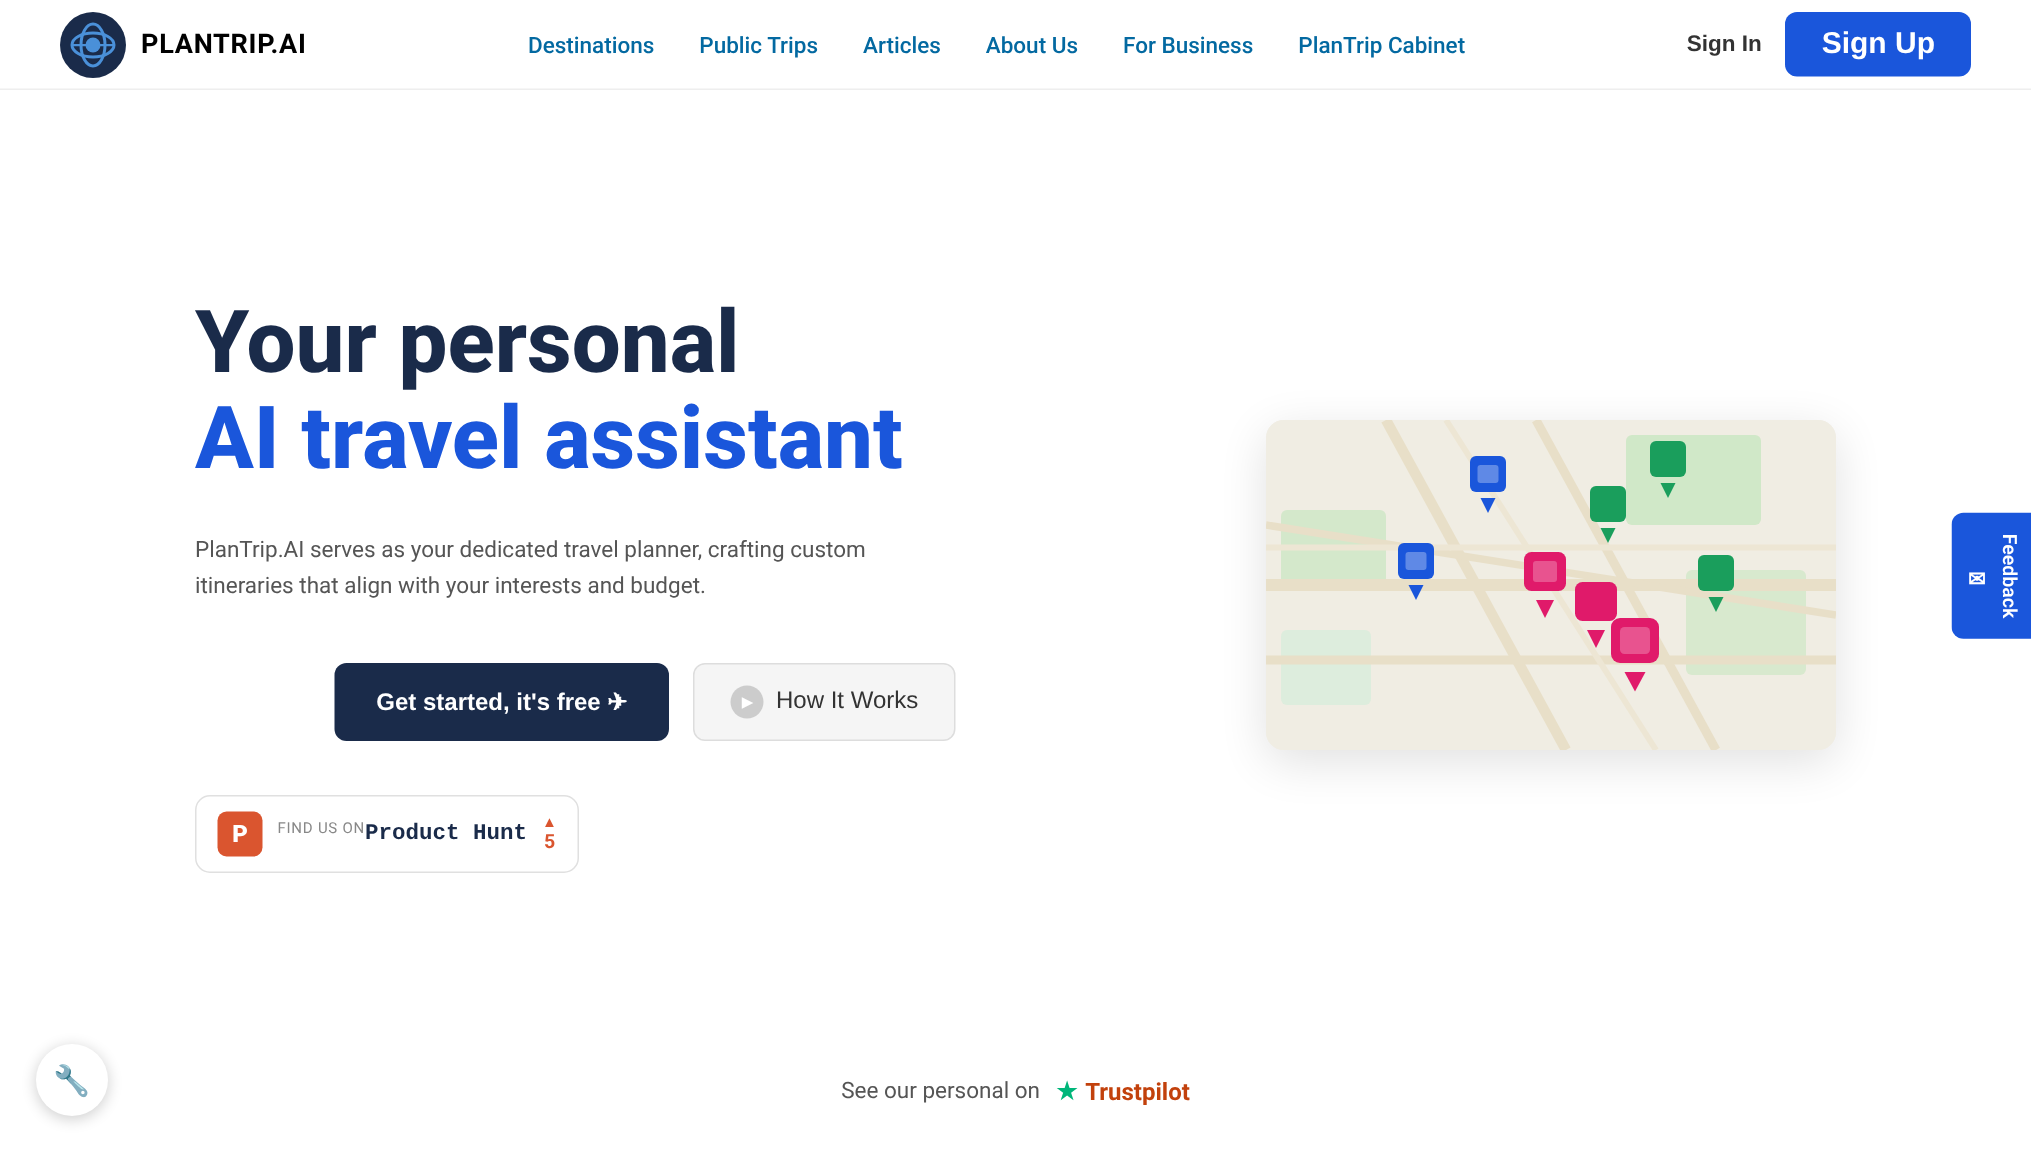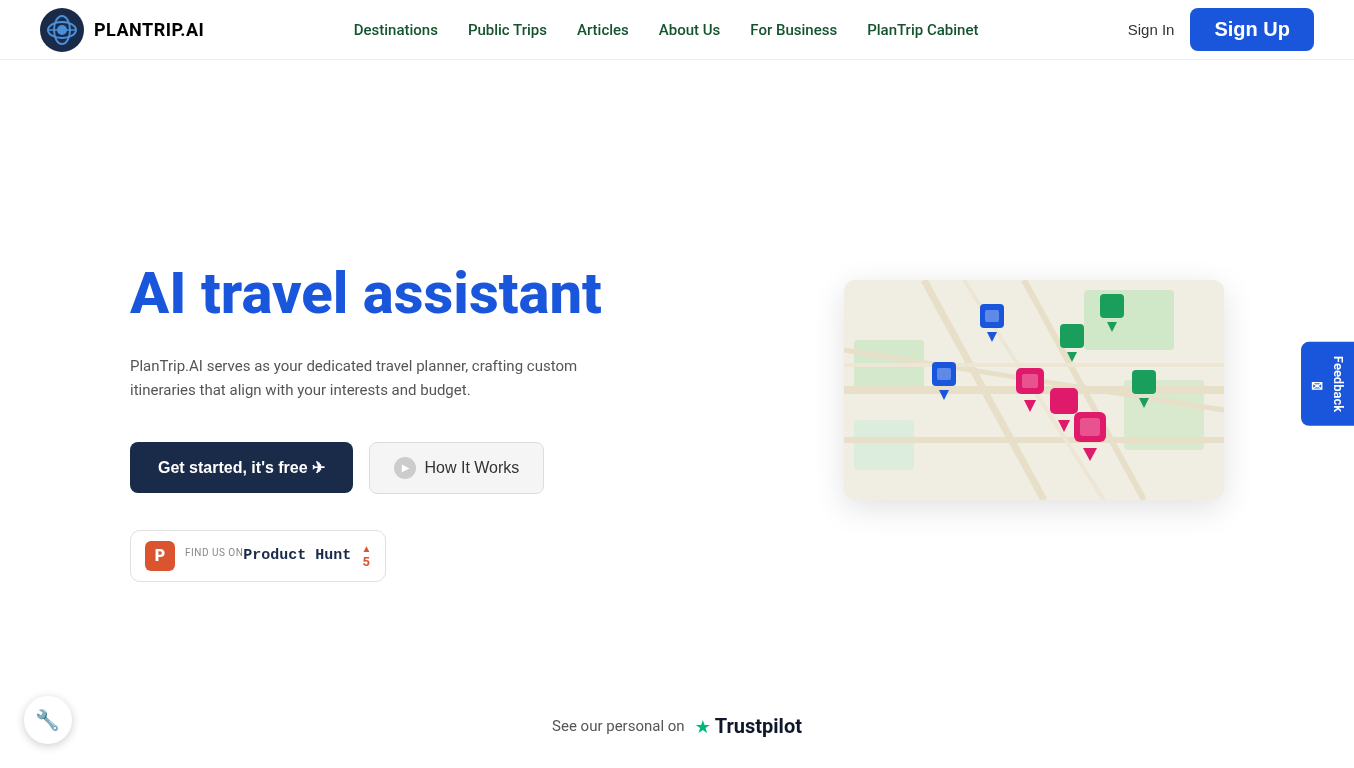--- a/index.html
+++ b/index.html
@@ -8,32 +8,32 @@
     
     nav {
       display: flex; align-items: center; justify-content: space-between;
       padding: 0 40px; height: 60px; border-bottom: 1px solid #eee;
       position: sticky; top: 0; background: #fff; z-index: 100;
     }
     .nav-logo { display: flex; align-items: center; gap: 10px; text-decoration: none; }
     .logo-icon { width: 44px; height: 44px; }
     .logo-text { font-size: 18px; font-weight: 700; color: #000000; letter-spacing: 0.5px; }
     .nav-links { display: flex; align-items: center; gap: 30px; }
-    .nav-link { text-decoration: none; color: #14532d; font-size: 15px; font-weight: 500; }
+    .nav-link { text-decoration: none; color: #0369a1; font-size: 15px; font-weight: 500; }
     .nav-actions { display: flex; align-items: center; gap: 16px; }
-    .sign-in-btn { background: none; border: none; cursor: pointer; font-size: 15px; color: #333; font-weight: 400; }
+    .sign-in-btn { background: none; border: none; cursor: pointer; font-size: 15px; color: #333; font-weight: 700; }
     .sign-up-btn { background: #1a56db; color: #fff; border: none; border-radius: 8px; padding: 10px 24px; font-size: 20px; font-weight: 600; cursor: pointer; }
 
     
     .hero { display: flex; align-items: center; justify-content: space-between; padding: 80px 130px 60px 130px; min-height: 640px; }
     .hero-left { flex: 1; max-width: 600px; }
     .hero-title { font-size: 58px; font-weight: 800; line-height: 1.1; color: #1a2b4a; margin-bottom: 28px; }
     .hero-title span.blue { color: #1a56db; }
     .hero-subtitle { font-size: 15px; color: #555; line-height: 1.6; margin-bottom: 40px; max-width: 480px; }
-    .hero-buttons { display: flex; align-items: center; gap: 16px; margin-bottom: 36px; }
+    .hero-buttons { display: flex; align-items: center; gap: 16px; margin-bottom: 36px; justify-content: center; }
     .btn-primary { background: #1a2b4a; color: #fff; border: none; border-radius: 8px; padding: 16px 28px; font-size: 16px; font-weight: 600; cursor: pointer; display: flex; align-items: center; gap: 8px; }
     .btn-secondary { background: #f5f5f5; color: #333; border: 1.5px solid #ddd; border-radius: 8px; padding: 14px 24px; font-size: 16px; font-weight: 500; cursor: pointer; display: flex; align-items: center; gap: 8px; }
     .btn-secondary .play-icon { width: 22px; height: 22px; border-radius: 50%; background: #ccc; display: flex; align-items: center; justify-content: center; font-size: 10px; color: #fff; }
 
     
     .product-hunt-badge {
       display: inline-flex; align-items: center; gap: 10px;
       border: 1.5px solid #e0e0e0; border-radius: 10px; padding: 10px 14px;
       background: #fff; cursor: pointer;
     }
@@ -97,21 +97,21 @@
   </div>
   <div class="nav-actions">
     <button class="sign-in-btn">Sign In</button>
     <button class="sign-up-btn">Sign Up</button>
   </div>
 </nav>
 
 <section class="hero">
   <div class="hero-left">
     <h1 class="hero-title">
-      <br>
+      <span>Your personal</span><br>
       <span class="blue">AI travel assistant</span>
     </h1>
     <p class="hero-subtitle">PlanTrip.AI serves as your dedicated travel planner, crafting custom itineraries that align with your interests and budget.</p>
     <div class="hero-buttons">
       <button class="btn-primary">Get started, it's free ✈</button>
       <button class="btn-secondary">
         <span class="play-icon">▶</span>
         <span>How It Works</span>
       </button>
     </div>
@@ -190,21 +190,21 @@
         </g>
       </svg>
     </div>
   </div>
 </section>
 
 <div style="position:absolute; bottom:30px; left:50%; transform:translateX(-50%); display:flex; align-items:center; gap:10px; font-size:15px; color:#555;">
   <span>See our personal on</span>
   <div style="display:flex;align-items:center;gap:4px;">
     <span style="color:#00b67a;font-size:18px;">★</span>
-    <span style="font-weight:700;color:#0f172a;font-size:20px;">Trustpilot</span>
+    <span style="font-weight:700;color:#c2410c;font-size:16px;">Trustpilot</span>
   </div>
 </div>
 
 <div class="feedback-tab">
   <span>Feedback</span>
   <span class="mail-icon">✉</span>
 </div>
 
 <button class="helper-btn">
   <span>🔧</span>

